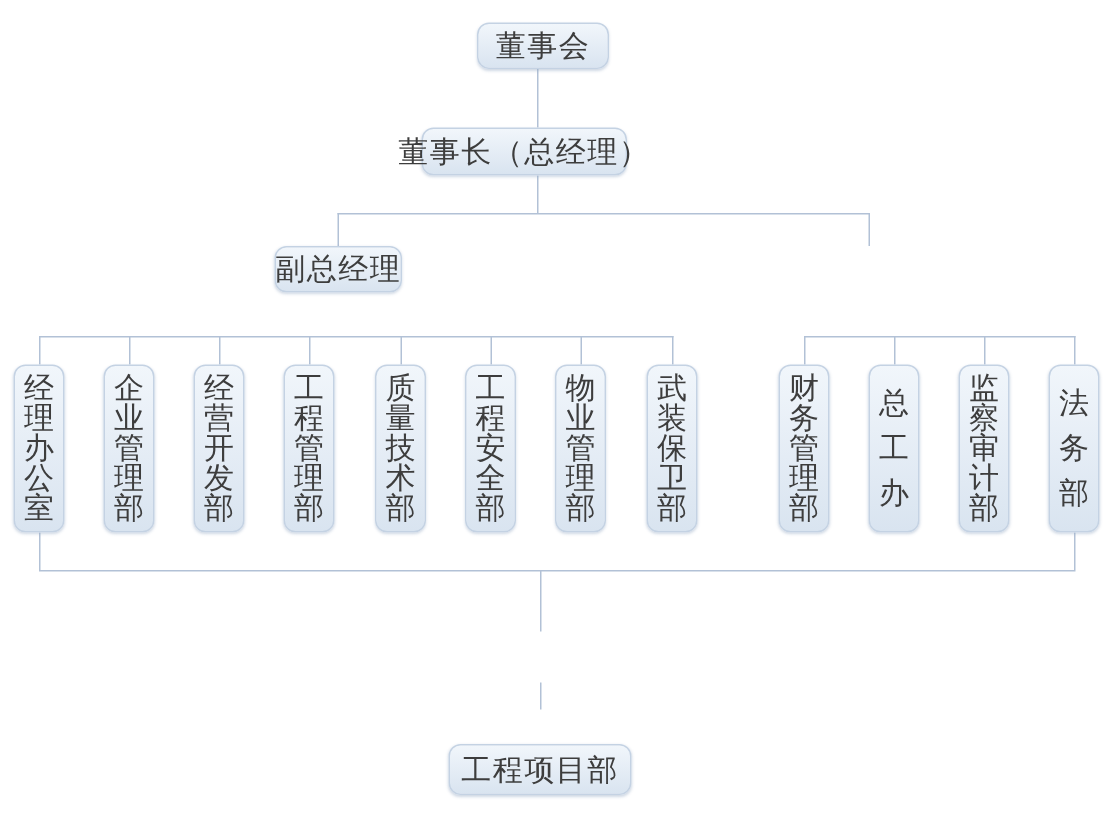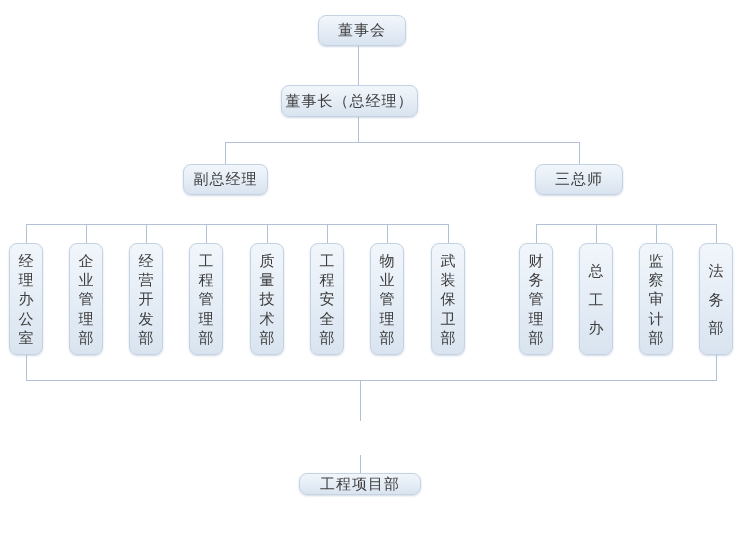--- a/index.html
+++ b/index.html
@@ -17,21 +17,21 @@
   }
   .node {
     position:absolute;
     display:flex;
     align-items:center;
     justify-content:center;
     background:linear-gradient(180deg, var(--fill-top,#f1f6fb) 0%, var(--fill-mid,#e4ecf5) 55%, var(--fill-bottom,#d9e4f0) 100%);
     border:1px solid var(--box-border,#c4d2e3);
     border-radius:8px;
     color:var(--text,#3d3d3d);
-    font-size:15px;
+    font-size:20px;
     letter-spacing:1px;
     box-shadow:0 1px 2px rgba(148,168,196,0.45);
     white-space:nowrap;
   }
   .node.v {
     flex-direction:column;
     justify-content:space-evenly;
     letter-spacing:0;
     padding:5px 0;
     white-space:normal;
@@ -72,21 +72,20 @@
   <div class="line v" style="left:716px;top:355px;height:25px"></div>
   <div class="line h" style="left:26px;top:380px;width:691px"></div>
   <div class="line v" style="left:360px;top:380px;height:41px"></div>
   <div class="line v" style="left:360px;top:455px;height:18px"></div>
 
   <div class="node" style="left:318px;top:15px;width:88px;height:31px">董事会</div>
 
   <div class="node" style="left:183px;top:164px;width:85px;height:31px">副总经理</div>
 
   <div class="node" style="left:281px;top:85px;width:137px;height:32px">董事长（总经理）</div>
-  <div class="node" style="left:535px;top:164px;width:88px;height:31px">三总师</div>
 
   <div class="node v" style="left:9px;top:243px;width:34px;height:112px">
       <span>经</span>
       <span>理</span>
       <span>办</span>
       <span>公</span>
       <span>室</span>
     </div>
   <div class="node v" style="left:69px;top:243px;width:34px;height:112px">
       <span>企</span>
@@ -156,15 +155,15 @@
       <span>审</span>
       <span>计</span>
       <span>部</span>
     </div>
   <div class="node v" style="left:699px;top:243px;width:34px;height:112px">
       <span>法</span>
       <span>务</span>
       <span>部</span>
     </div>
 
-  <div class="node" style="left:299px;top:473px;width:122px;height:22px">工程项目部</div>
+  <div class="node" style="left:299px;top:496px;width:122px;height:34px">工程项目部</div>
 
 </div>
 
 </body></html>

